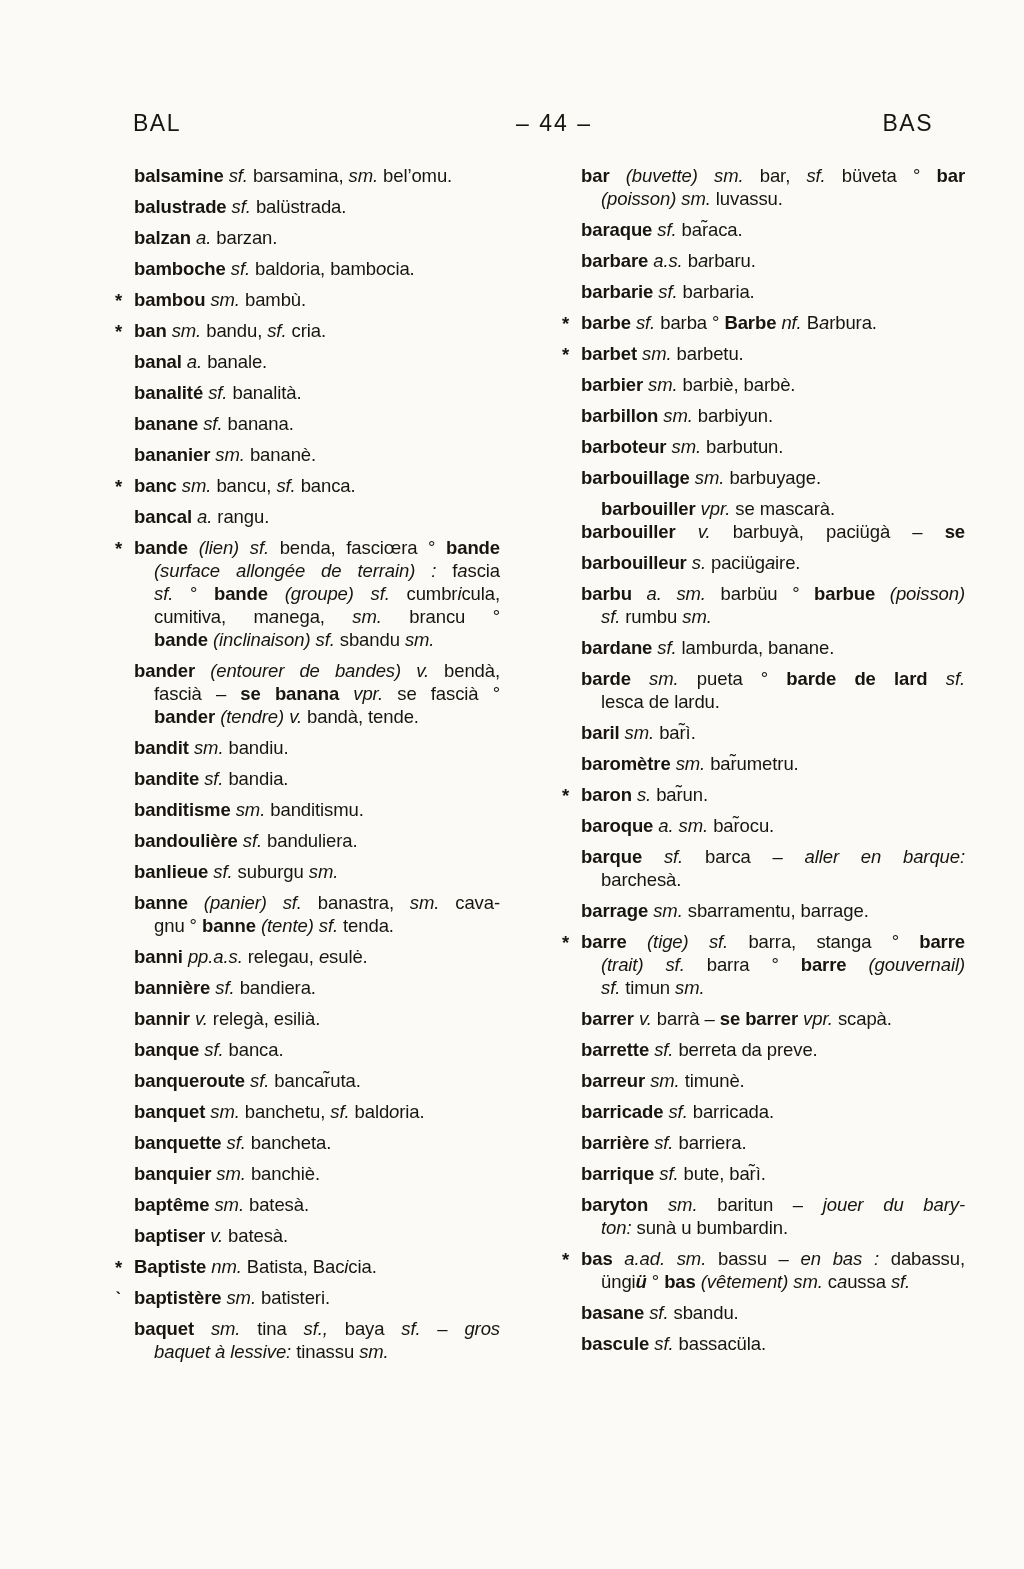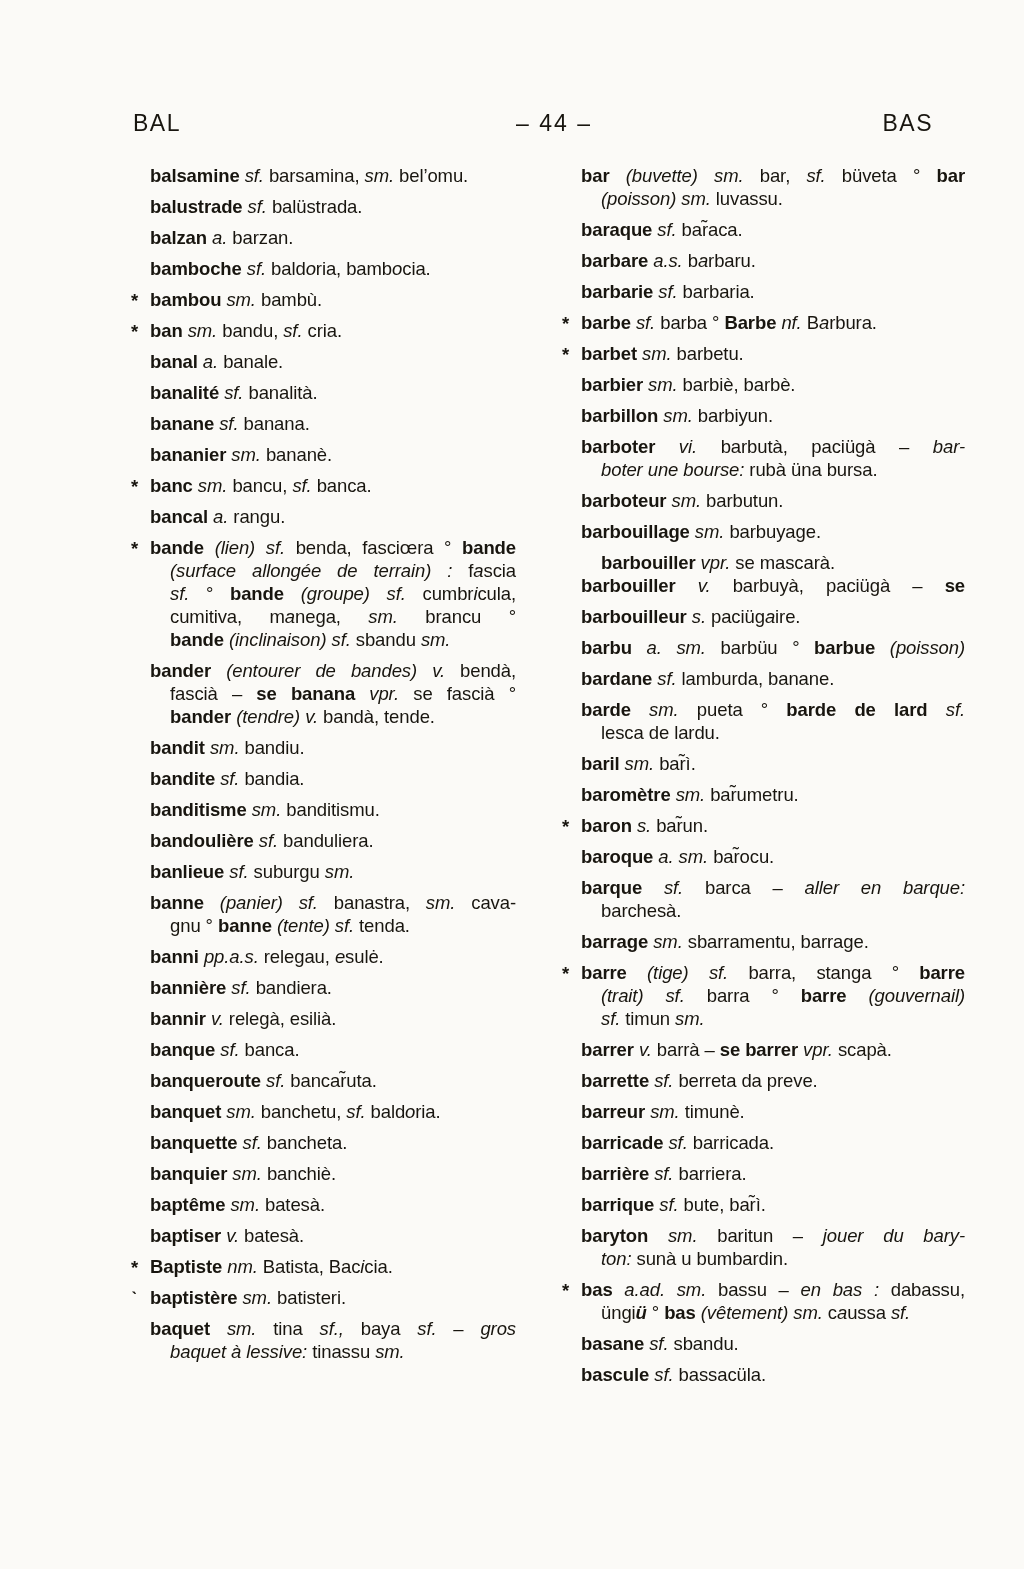--- a/index.html
+++ b/index.html
@@ -14,21 +14,21 @@
   }
   .header-item{
     position:absolute;top:110px;
     font-size:23px;line-height:26px;
     white-space:nowrap;
   }
   .h-left{left:133px;letter-spacing:1.5px;}
   .h-center{left:530px;transform:translateX(-50%);letter-spacing:2px;margin-left:24px;}
   .h-right{left:933px;transform:translateX(-100%);letter-spacing:1.5px;}
   .column{position:absolute;top:164px;}
-  .col-left{left:150px;width:366px;}
+  .col-left{left:134px;width:366px;}
   .col-right{left:581px;width:384px;}
   .entry{
     position:relative;
     margin-bottom:8px;
     font-size:18.5px;
     line-height:23px;
     letter-spacing:-0.1px;
   }
   .star{
     position:absolute;left:-19px;top:1px;
@@ -188,38 +188,35 @@
         <span class="star">*</span>
         <div class="line"><span class="s-b">barbet </span><span class="s-i">sm. </span><span class="s-n">barbetu.</span></div>
       </div>
       <div class="entry">
         <div class="line"><span class="s-b">barbier </span><span class="s-i">sm. </span><span class="s-n">barbiè, barbè.</span></div>
       </div>
       <div class="entry">
         <div class="line"><span class="s-b">barbillon </span><span class="s-i">sm. </span><span class="s-n">barbiyun.</span></div>
       </div>
       <div class="entry">
-        <div class="line just"><span class="s-b">barboter </span><span class="s-i">vi. </span><span class="s-n">barbutà, paciügà – </span><span class="s-i">bar-</span></div>
-        <div class="line cont"><span class="s-i">boter une bourse:</span><span class="s-n"> rubà üna bursa.</span></div>
-      </div>
-      <div class="entry">
         <div class="line"><span class="s-b">barboteur </span><span class="s-i">sm. </span><span class="s-n">barbutun.</span></div>
       </div>
       <div class="entry">
         <div class="line"><span class="s-b">barbouillage </span><span class="s-i">sm. </span><span class="s-n">barbuyage.</span></div>
       </div>
       <div class="entry">
         <div class="line cont"><span class="s-b">barbouiller </span><span class="s-i">vpr. </span><span class="s-n">se mascarà.</span></div>
         <div class="line just"><span class="s-b">barbouiller </span><span class="s-i">v. </span><span class="s-n">barbuyà, paciügà – </span><span class="s-b">se</span></div>
       </div>
       <div class="entry">
         <div class="line"><span class="s-b">barbouilleur </span><span class="s-i">s. </span><span class="s-n">paciüg</span><span class="s-i">a</span><span class="s-n">ire.</span></div>
       </div>
       <div class="entry">
         <div class="line just"><span class="s-b">barbu </span><span class="s-i">a. sm. </span><span class="s-n">barbüu ° </span><span class="s-b">barbue </span><span class="s-i">(poisson)</span></div>
+        <div class="line cont"><span class="s-i">sf. </span><span class="s-n">rumbu </span><span class="s-i">sm.</span></div>
       </div>
       <div class="entry">
         <div class="line"><span class="s-b">bardane </span><span class="s-i">sf. </span><span class="s-n">lamburda, banane.</span></div>
       </div>
       <div class="entry">
         <div class="line just"><span class="s-b">barde </span><span class="s-i">sm. </span><span class="s-n">pueta ° </span><span class="s-b">barde de lard </span><span class="s-i">sf.</span></div>
         <div class="line cont"><span class="s-n">lesca de lardu.</span></div>
       </div>
       <div class="entry">
         <div class="line"><span class="s-b">baril </span><span class="s-i">sm. </span><span class="s-n">bar̃ì.</span></div>

